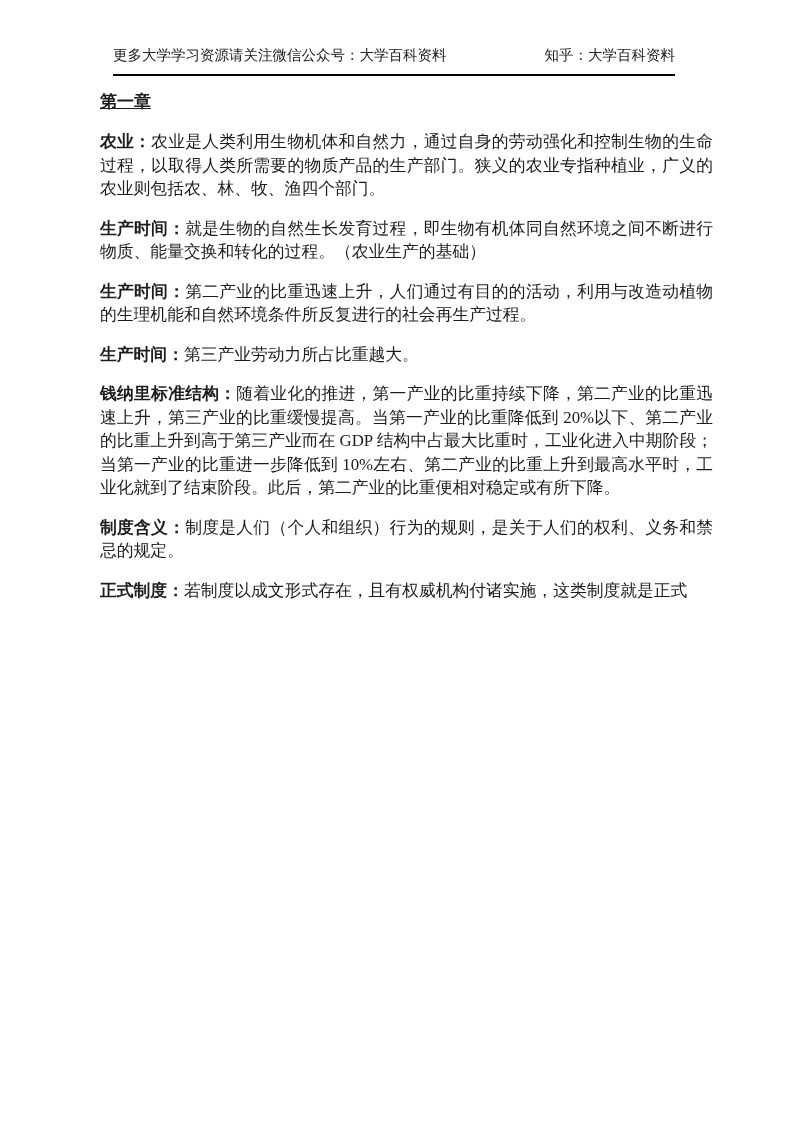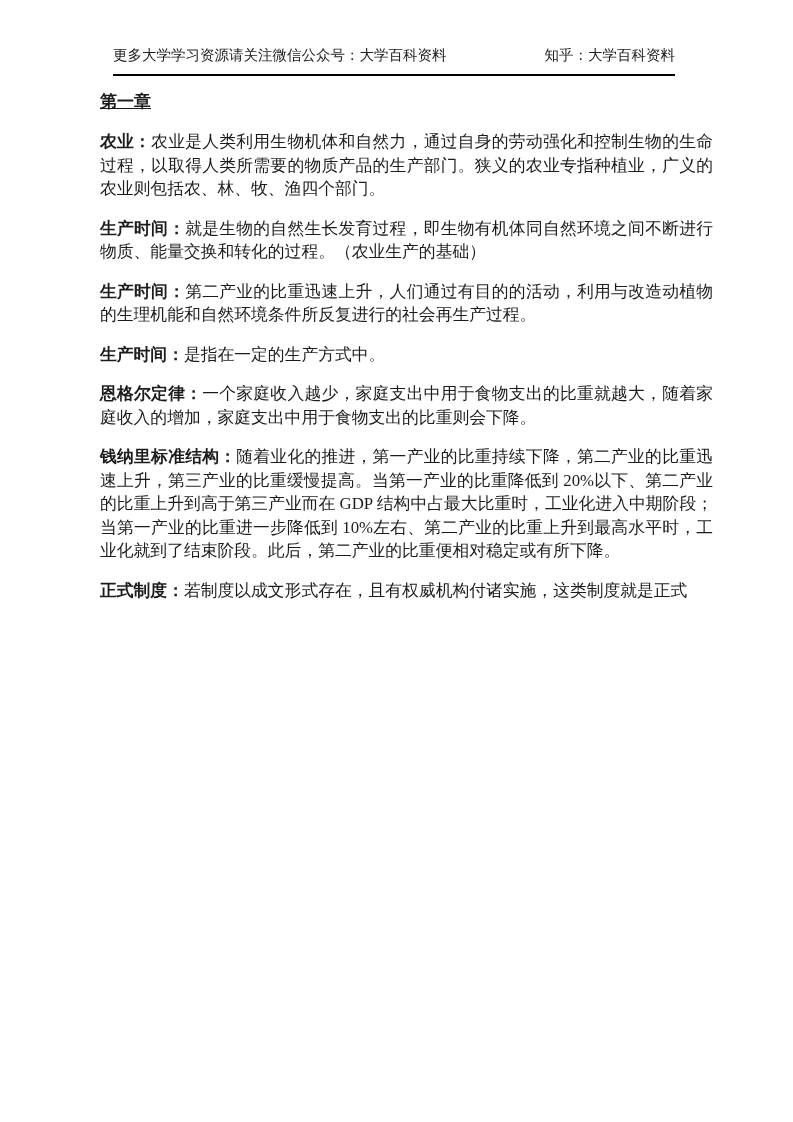--- a/index.html
+++ b/index.html
@@ -56,18 +56,18 @@
 <div class="page">
   <div class="page-header">
     <span>更多大学学习资源请关注微信公众号：大学百科资料</span>
     <span>知乎：大学百科资料</span>
   </div>
   <main class="doc-body">
       <h2 class="chapter-title">第一章</h2>
       <p class="entry"><span class="term">农业：</span><span>农业是人类利用生物机体和自然力，通过自身的劳动强化和控制生物的生命过程，以取得人类所需要的物质产品的生产部门。狭义的农业专指种植业，广义的农业则包括农、林、牧、渔四个部门。</span></p>
       <p class="entry"><span class="term">生产时间：</span><span>就是生物的自然生长发育过程，即生物有机体同自然环境之间不断进行物质、能量交换和转化的过程。（农业生产的基础）</span></p>
       <p class="entry"><span class="term">生产时间：</span><span>第二产业的比重迅速上升，人们通过有目的的活动，利用与改造动植物的生理机能和自然环境条件所反复进行的社会再生产过程。</span></p>
-      <p class="entry"><span class="term">生产时间：</span><span>是指在一定的生产方式中。</span></p>
-      <p class="entry"><span class="term">恩格尔定律：</span><span>一个家庭收入越少，家庭支出中用于食物支出的比重就越大，随着家庭收入的增加，家庭支出中用于食物支出的比重则会下降。</span></p>
+      <p class="entry"><span class="term">生产时间：</span><span>第三产业劳动力所占比重越大。</span></p>
       <p class="entry"><span class="term">钱纳里标准结构：</span><span>随着业化的推进，第一产业的比重持续下降，第二产业的比重迅速上升，第三产业的比重缓慢提高。当第一产业的比重降低到 20%以下、第二产业的比重上升到高于第三产业而在 GDP 结构中占最大比重时，工业化进入中期阶段；当第一产业的比重进一步降低到 10%左右、第二产业的比重上升到最高水平时，工业化就到了结束阶段。此后，第二产业的比重便相对稳定或有所下降。</span></p>
+      <p class="entry"><span class="term">制度含义：</span><span>制度是人们（个人和组织）行为的规则，是关于人们的权利、义务和禁忌的规定。</span></p>
       <p class="entry"><span class="term">正式制度：</span><span>若制度以成文形式存在，且有权威机构付诸实施，这类制度就是正式</span></p>
     </main>
 </div>
 
 </body></html>

